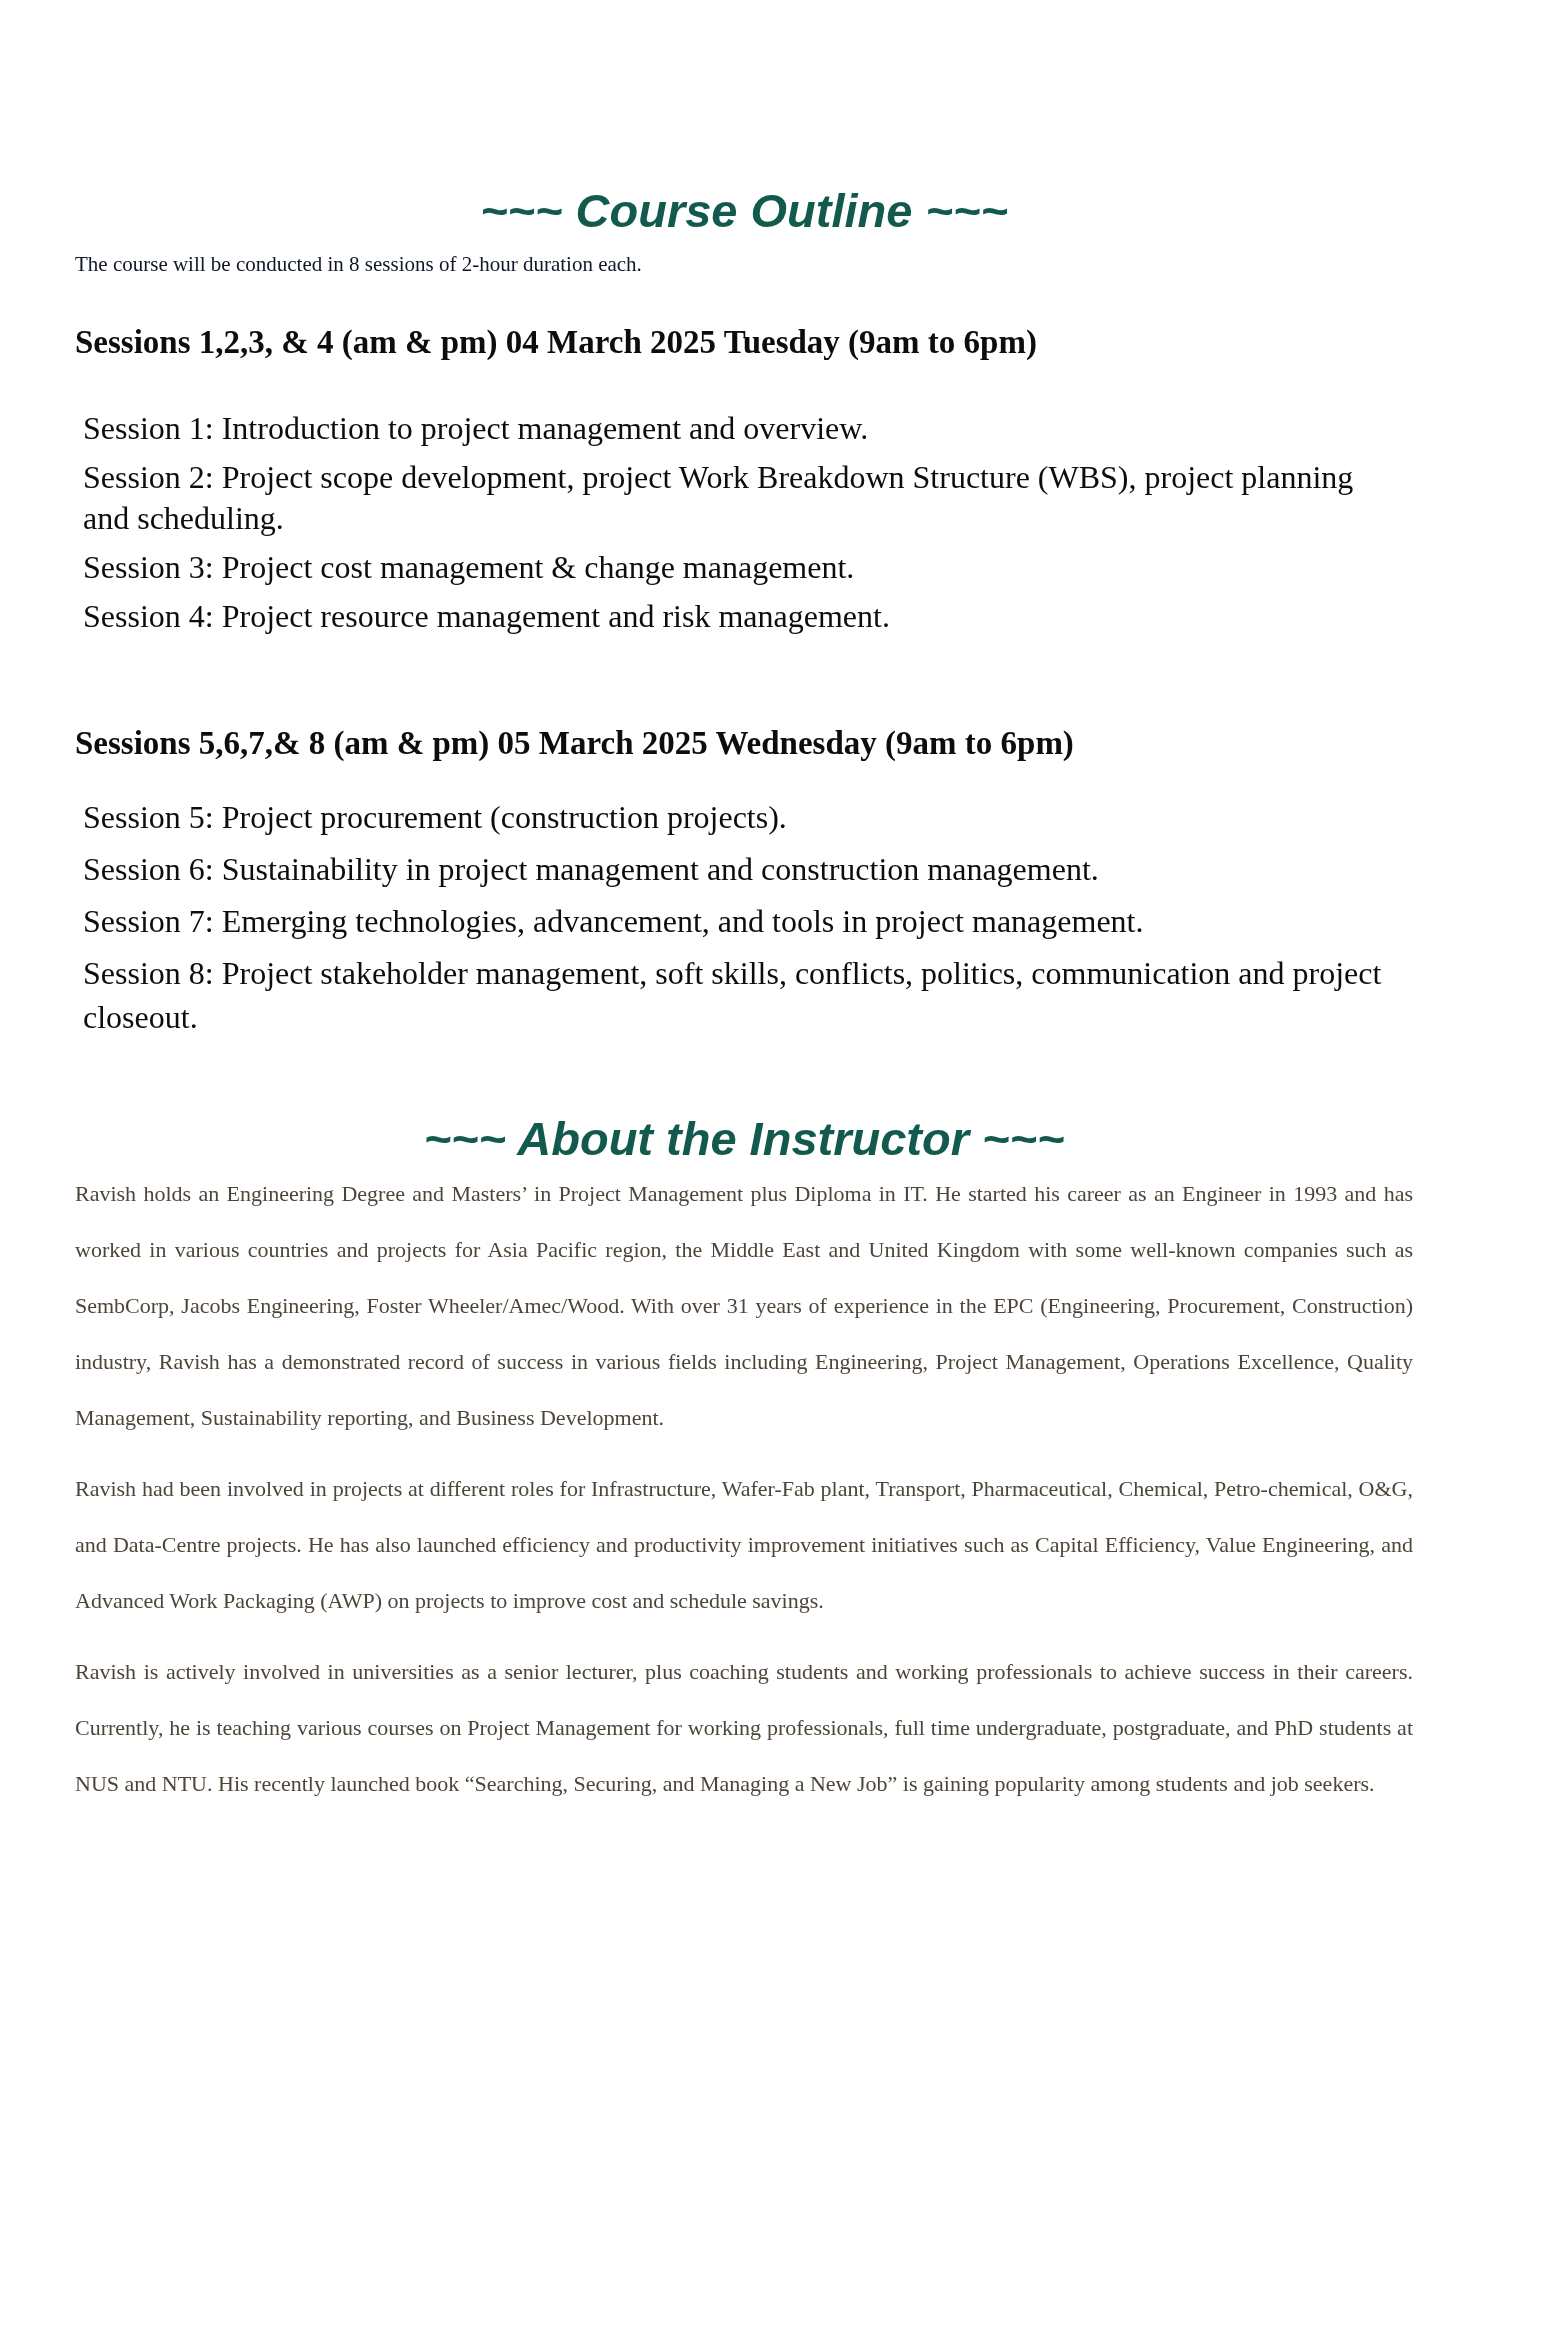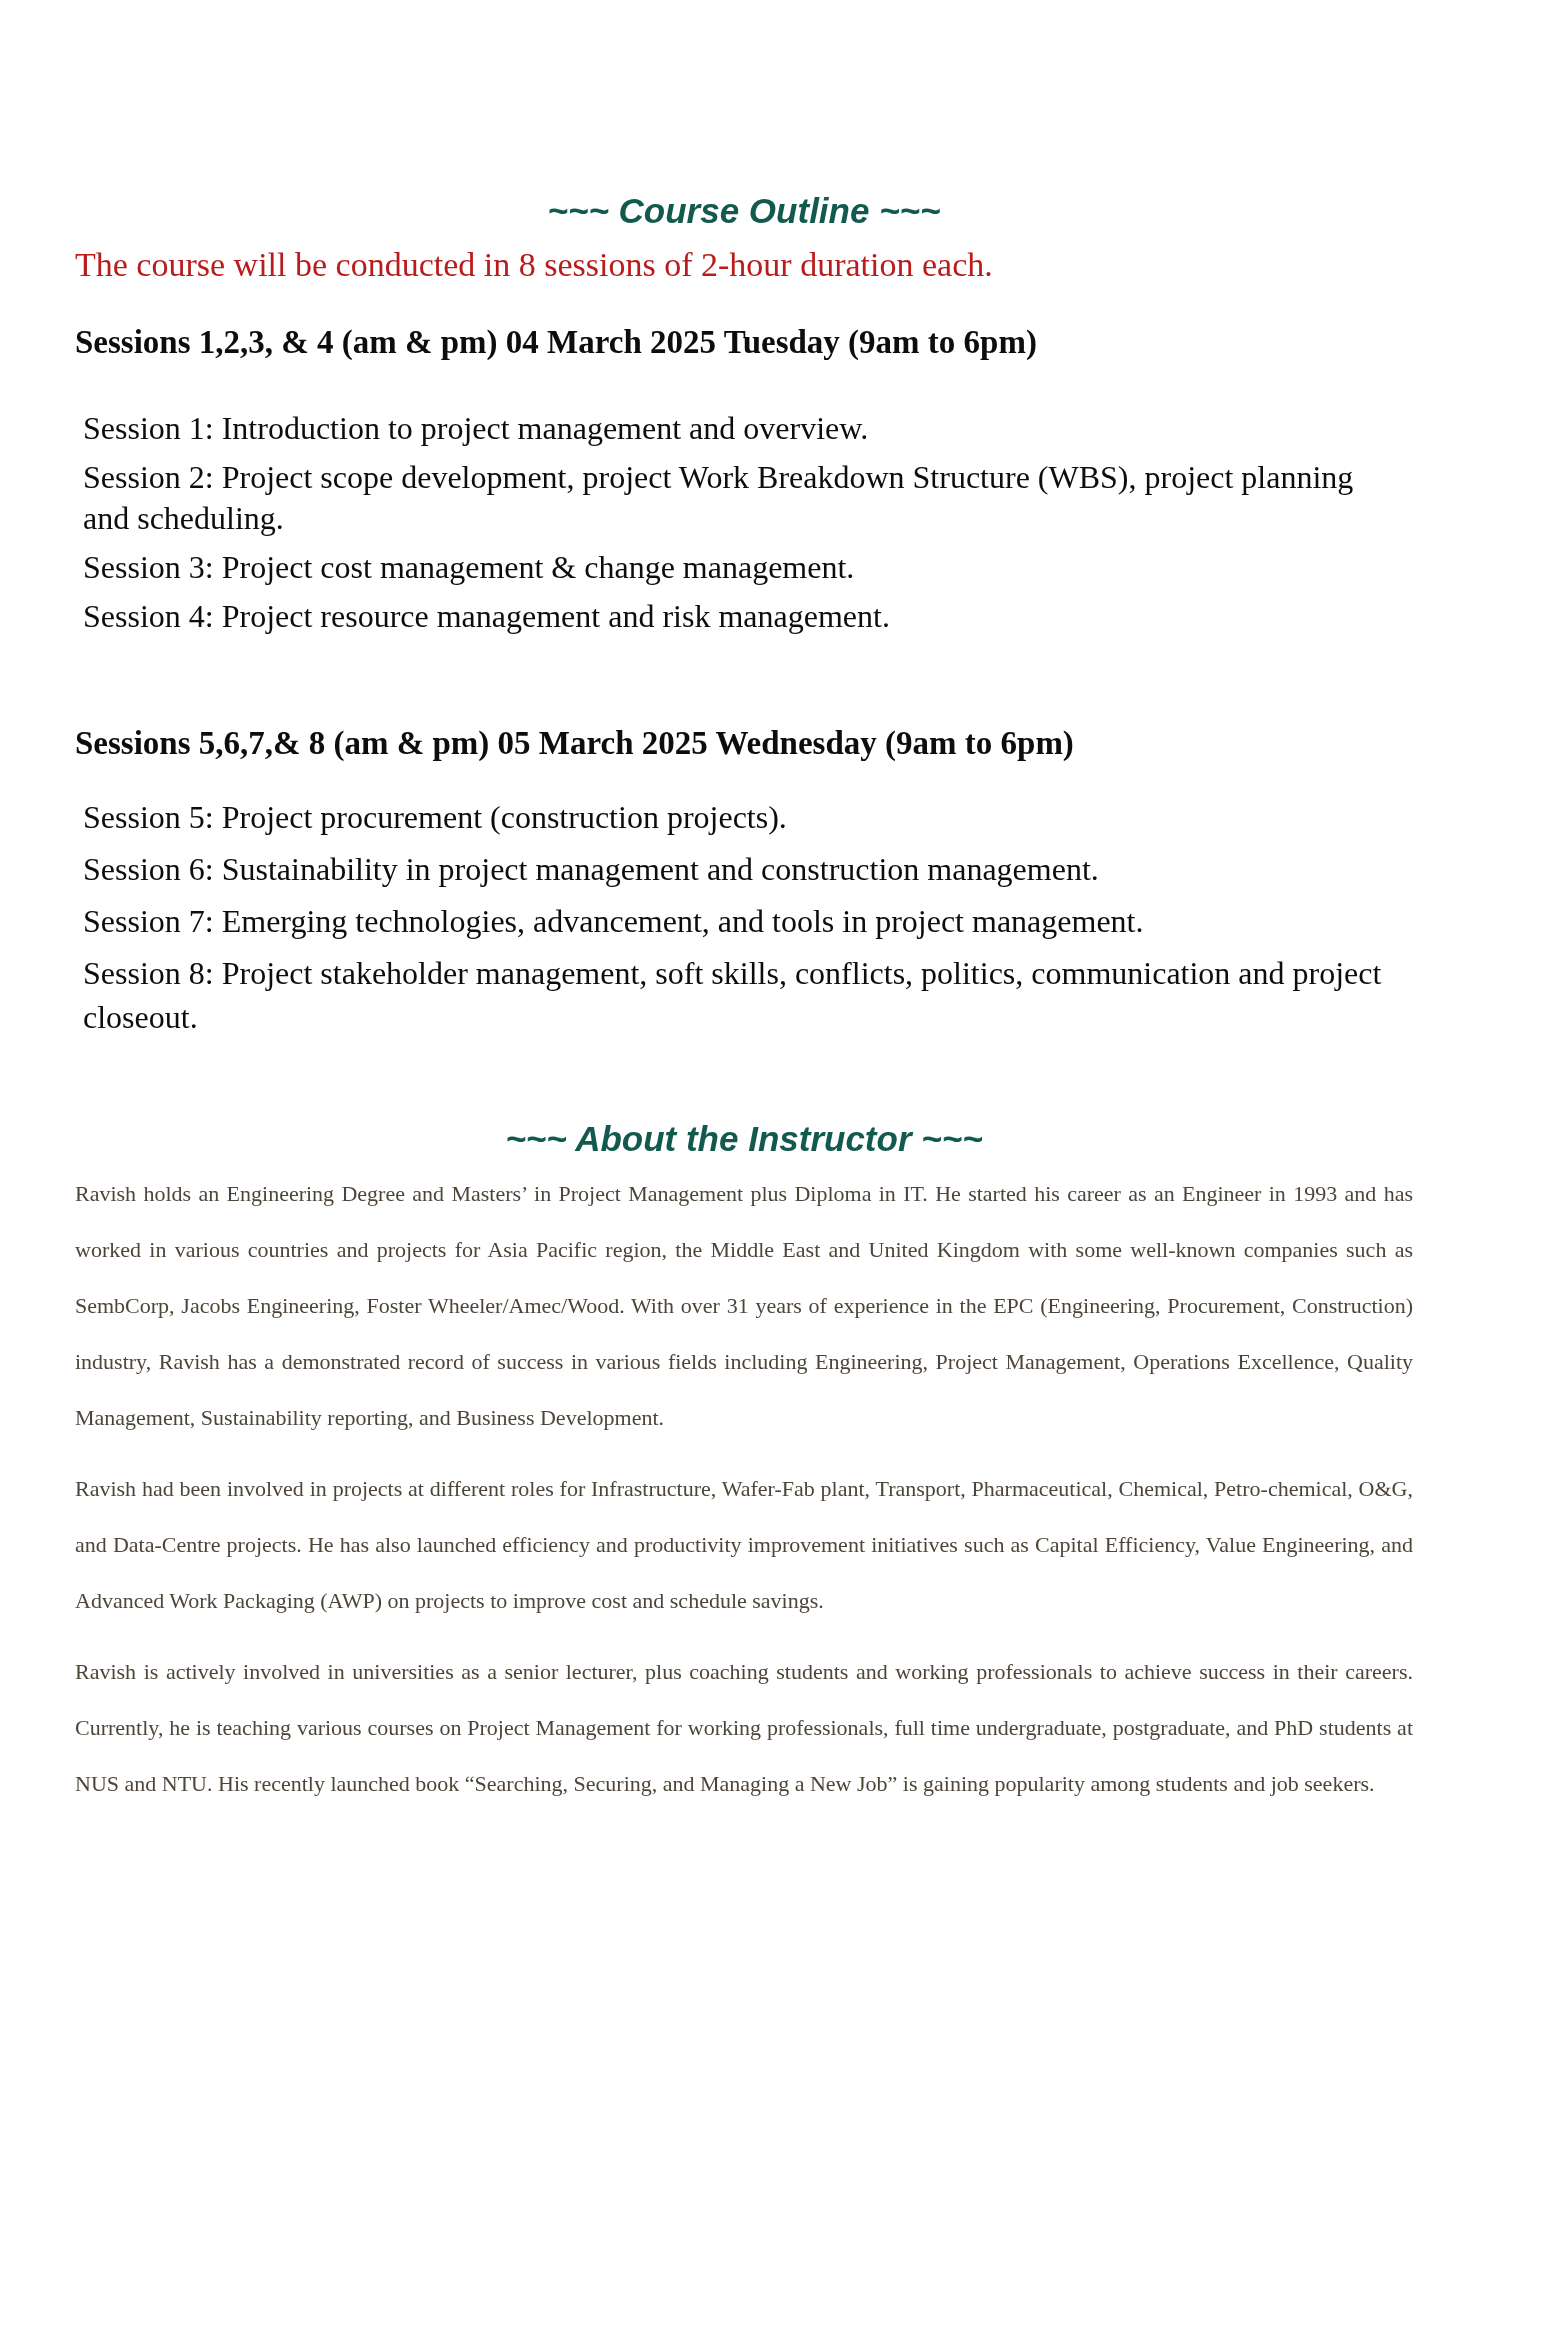--- a/index.html
+++ b/index.html
@@ -18,33 +18,33 @@
     position: absolute;
     left: 75px;
     top: 0;
     width: 1338px;
   }
   .teal-heading {
     margin: 0;
     font-family: "Liberation Sans", "DejaVu Sans", sans-serif;
     font-weight: bold;
     font-style: italic;
-    font-size: 35px;
+    font-size: 47px;
     line-height: 37px;
     color: #135a4e;
     text-align: center;
     letter-spacing: 0px;
   }
   .course-heading { padding-top: 192px; }
   .about-heading  { margin-top: 81px; }
   .intro {
     margin: 15.3px 0 0 0;
-    font-size: 34px;
+    font-size: 21px;
     line-height: 41px;
-    color: #b91c1c;
+    color: #0f172a;
   }
   .day-heading {
     margin: 37px 0 0 0;
     font-size: 33px;
     line-height: 41px;
     font-weight: bold;
     color: #0d0d0d;
   }
   .day2-heading { margin-top: 86px; }
   .session-list {

